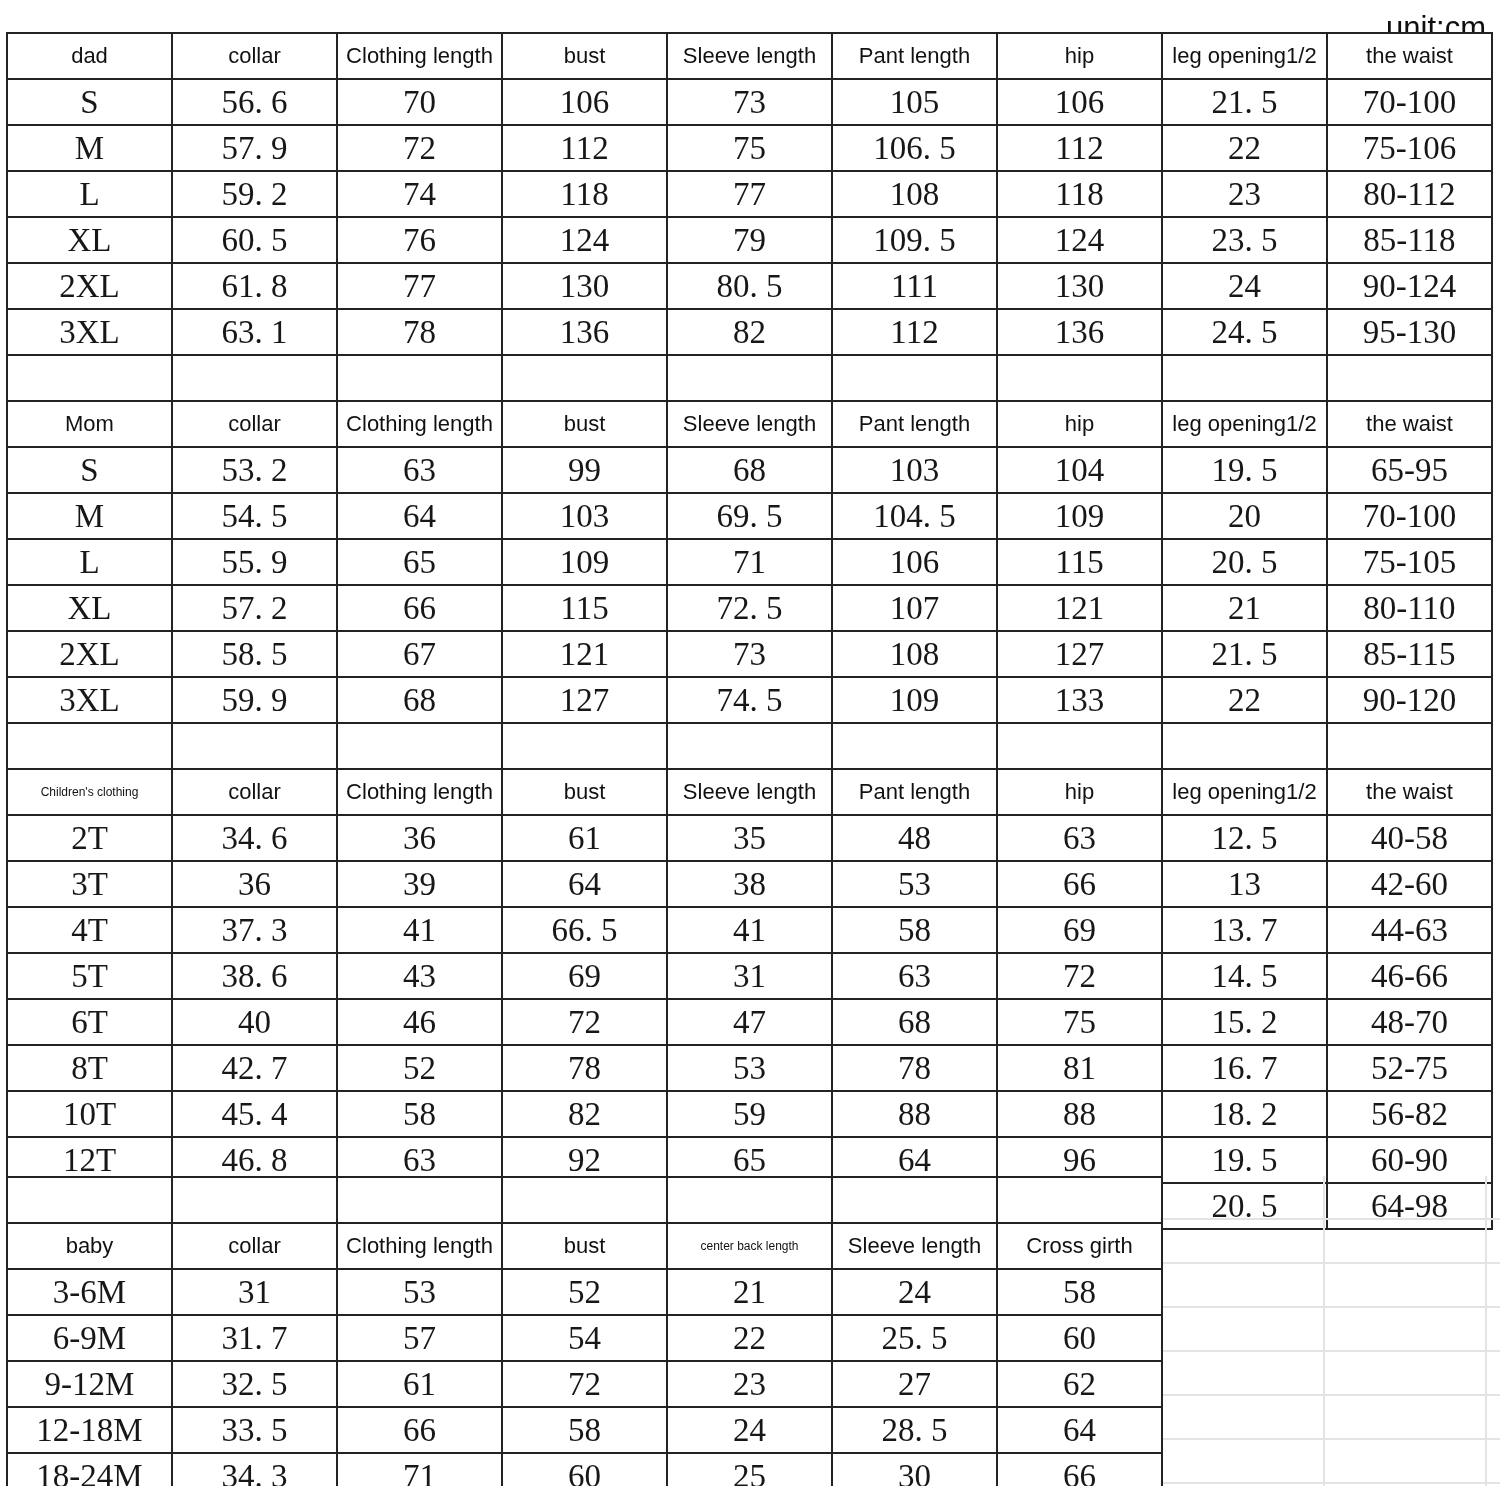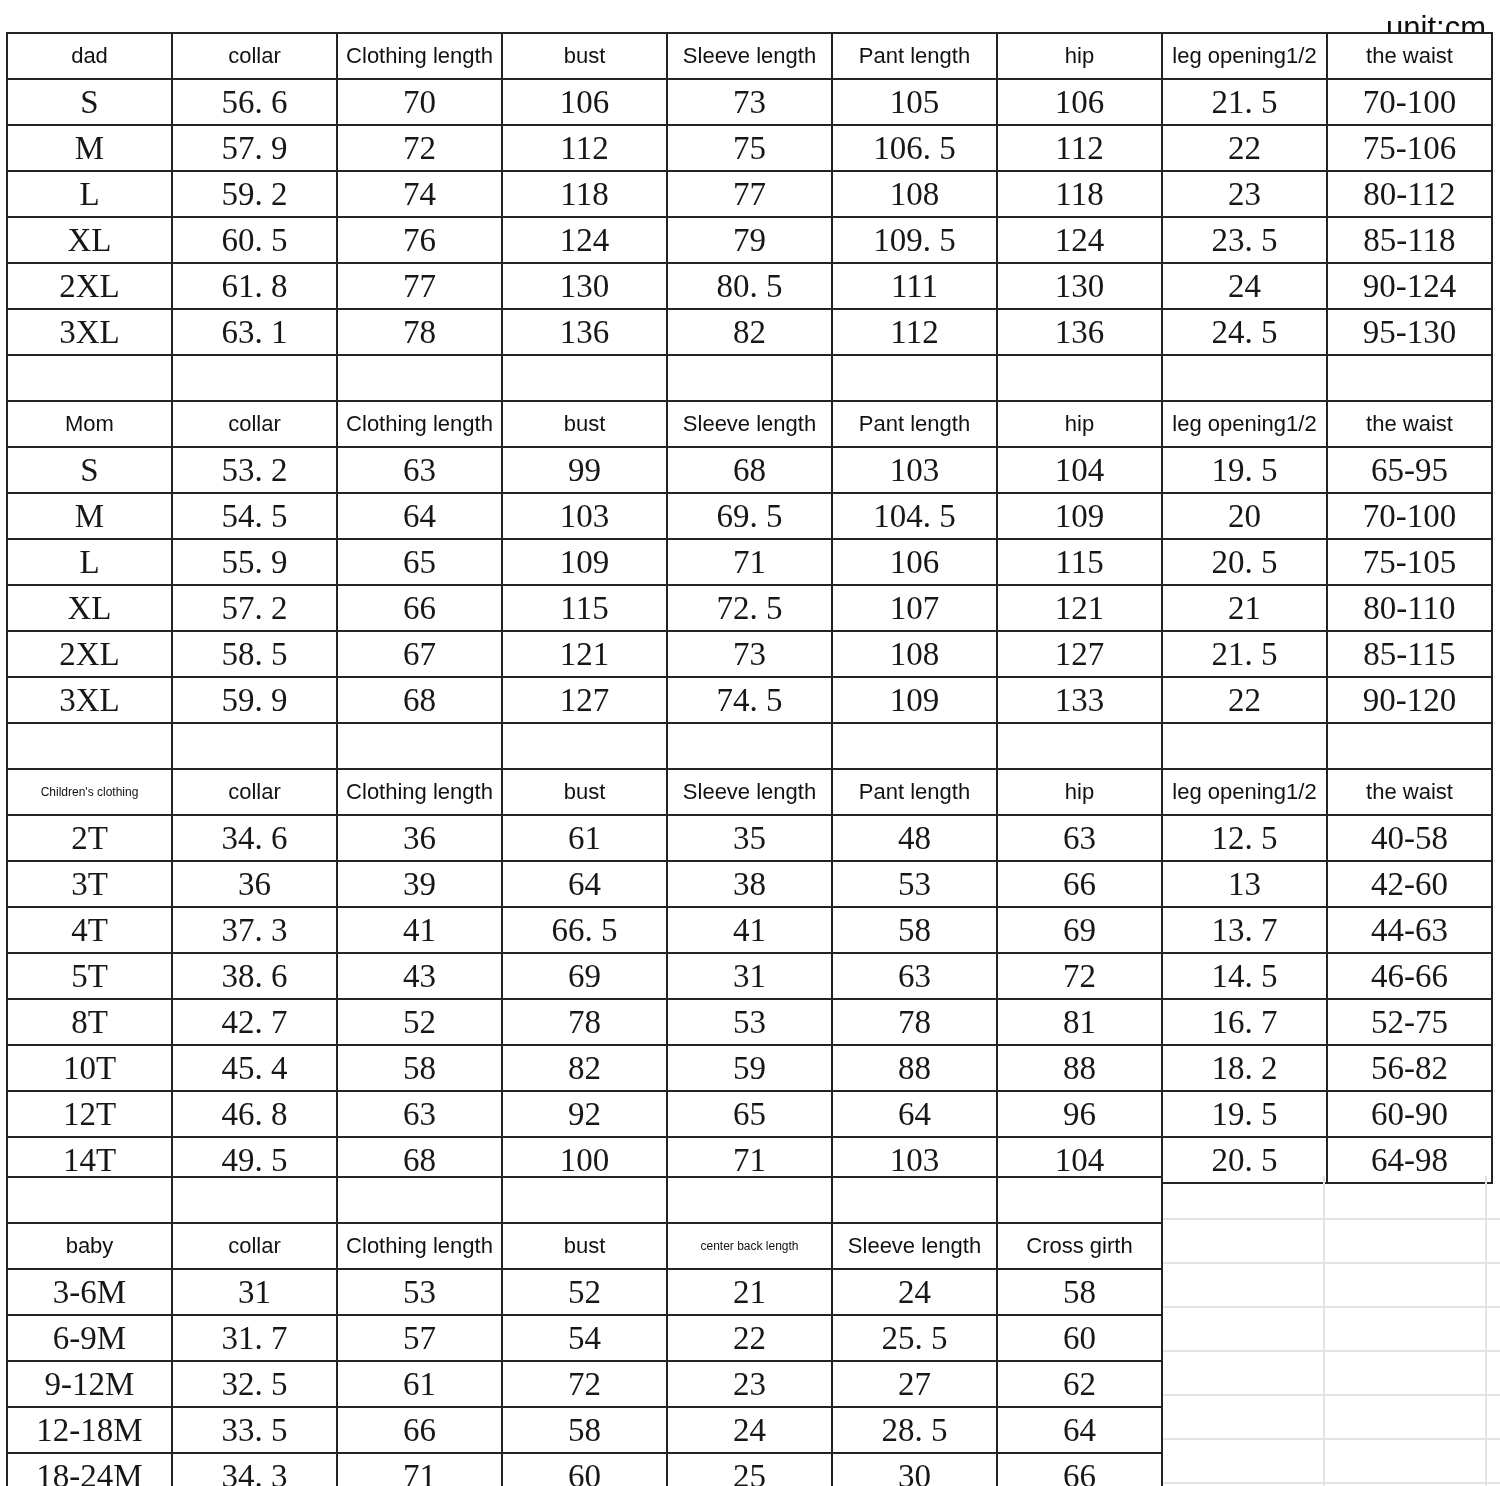--- a/index.html
+++ b/index.html
@@ -264,20 +264,31 @@
           <td>38. 6</td>
           <td>43</td>
           <td>69</td>
           <td>31</td>
           <td>63</td>
           <td>72</td>
           <td>14. 5</td>
           <td>46-66</td>
         </tr>
         <tr>
+          <td>6T</td>
+          <td>40</td>
+          <td>46</td>
+          <td>72</td>
+          <td>47</td>
+          <td>68</td>
+          <td>75</td>
+          <td>15. 2</td>
+          <td>48-70</td>
+        </tr>
+        <tr>
           <td>8T</td>
           <td>42. 7</td>
           <td>52</td>
           <td>78</td>
           <td>53</td>
           <td>78</td>
           <td>81</td>
           <td>16. 7</td>
           <td>52-75</td>
         </tr>

